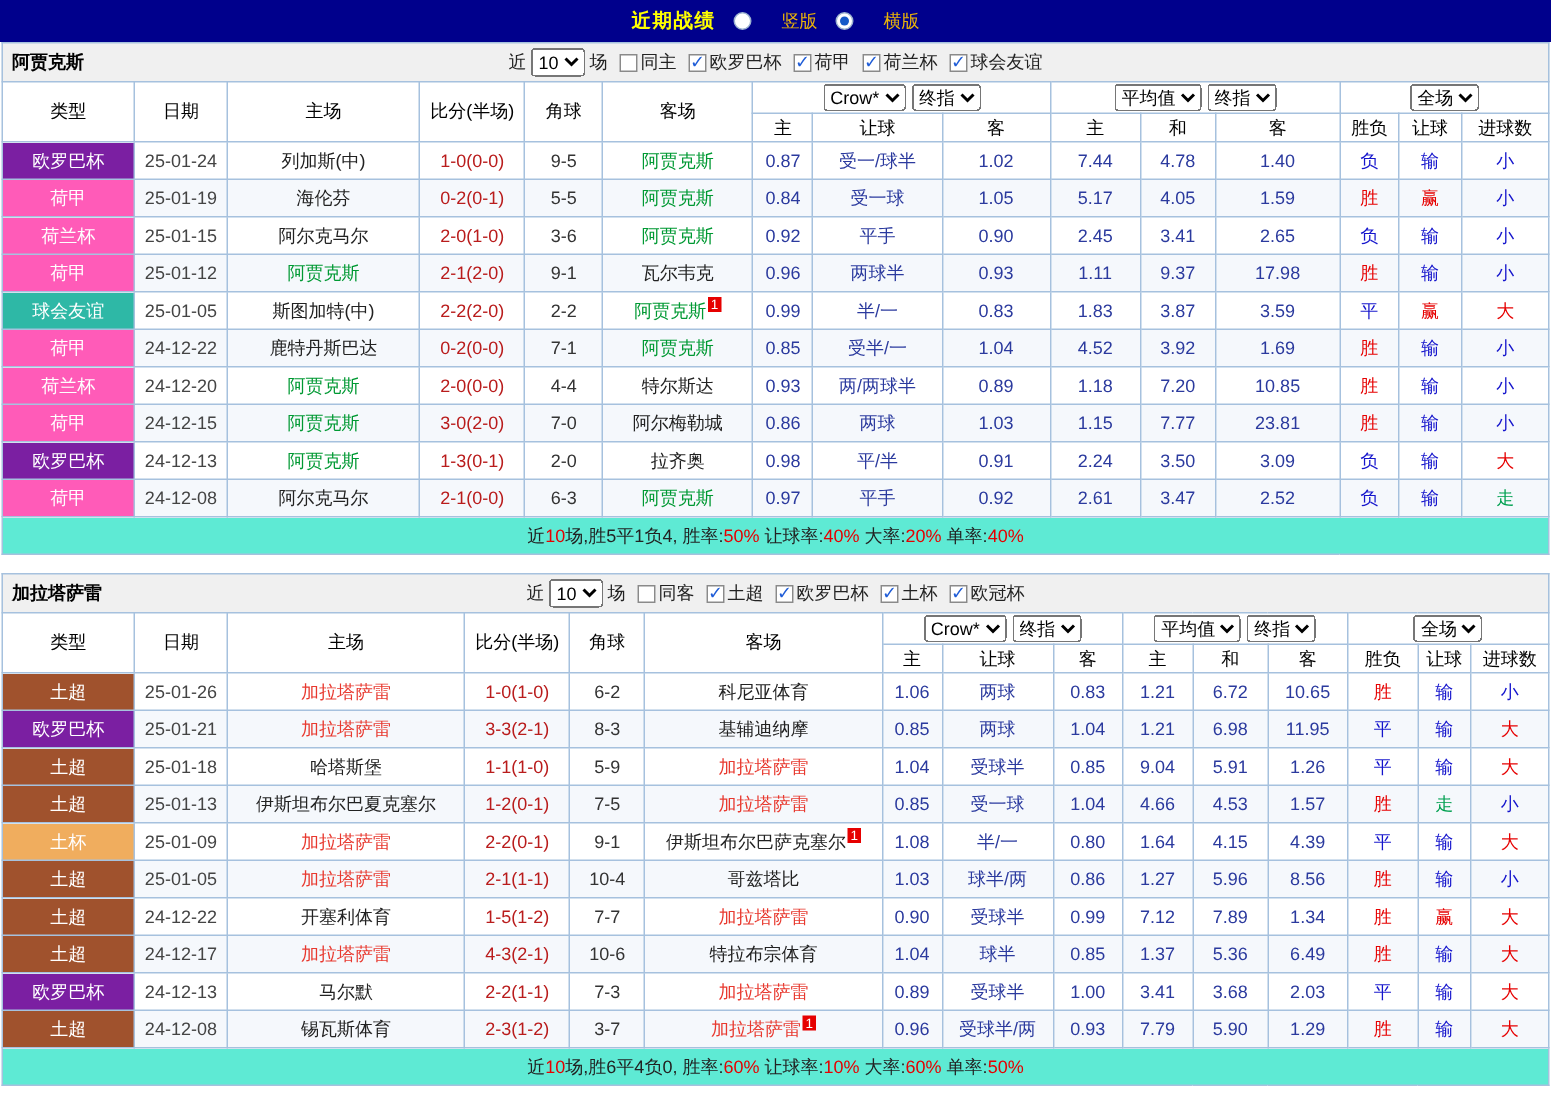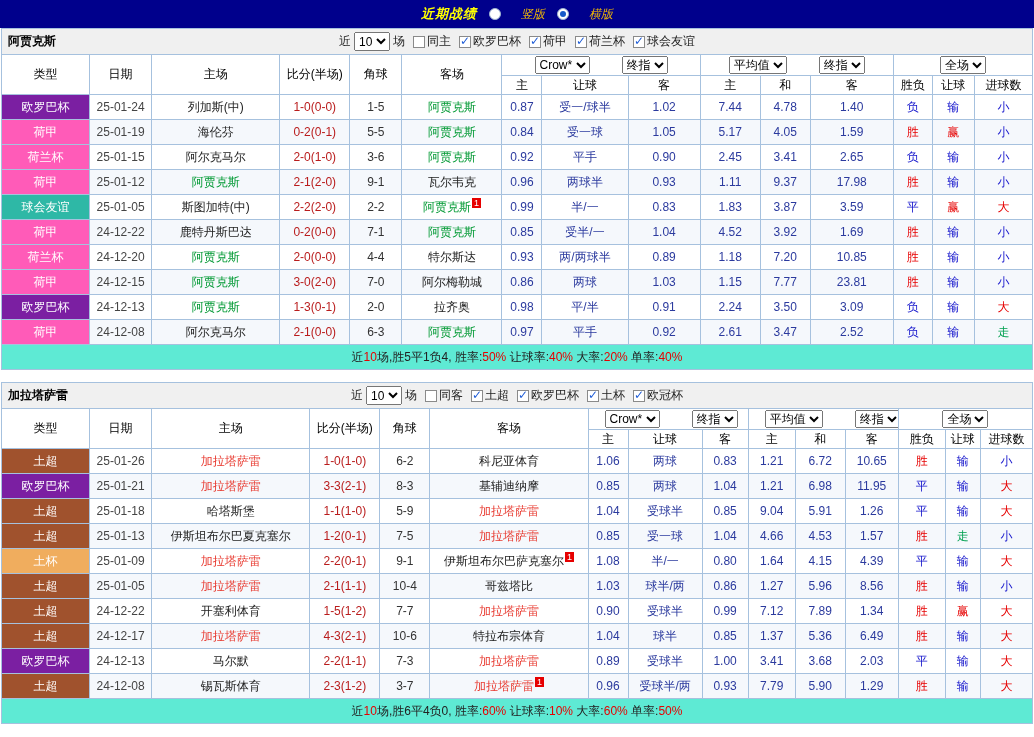--- a/index.html
+++ b/index.html
@@ -7,21 +7,21 @@
   body {
     width:1034px; background:#fff; color:#222;
     font-family:"Liberation Sans","DejaVu Sans",sans-serif;
     font-size:12px;
   }
   .page { width:1034px; }
 
   
   .topbar {
     height:28px; background:#00008c; display:flex;
-    align-items:center; justify-content:center; gap:12px;font-style:italic;
+    align-items:center; justify-content:center; gap:12px;
   }
   .topbar .title { color:#ffff00; font-weight:bold; font-size:13px; letter-spacing:1px; }
   .radio-label { color:#eab308; display:inline-flex; align-items:center; gap:20px; cursor:pointer; }
   .radio {
     width:12px; height:12px; border-radius:50%; background:#fff;
     border:1px solid #9db3d0; display:inline-block; position:relative;
   }
   .radio.checked::after {
     content:""; position:absolute; left:2px; top:2px; width:6px; height:6px;
     border-radius:50%; background:#1659c8;
@@ -49,21 +49,21 @@
   
   table {
     width:1032px; margin:0 1px; border-collapse:collapse; table-layout:fixed;
   }
   th, td {
     border:1px solid #a6c1de; text-align:center; padding:0 2px;
     overflow:hidden; white-space:nowrap; height:25px;
   }
   thead th { font-weight:normal; background:#fff; height:19px; color:#000; }
   thead th.group { padding:1px 0; }
-  thead select { height:18px; font-size:12px; font-family:inherit; margin:0 16px; max-width:72px; }
+  thead select { height:18px; font-size:12px; font-family:inherit; margin:0 2px; max-width:72px; }
   tbody tr.alt td { background:#f5f8fc; }
 
   td.col-date  { color:#444; }
   td.col-team  { color:#222; cursor:pointer; }
   td.col-score { color:#b91c1c; cursor:pointer; }
   td.col-corner{ color:#333; }
   td.col-num   { color:#2b3a9e; }
   td.col-type  { color:#fff; }
 
   td.bg-europa { background:#7b1fa2 !important; }
@@ -185,21 +185,21 @@
           <th>让球</th>
           <th>进球数</th>
         </tr>
       </thead>
       <tbody>
           <tr>
             <td class="col-type bg-europa">欧罗巴杯</td>
             <td class="col-date">25-01-24</td>
             <td class="col-team">列加斯(中)</td>
             <td class="col-score">1-0(0-0)</td>
-            <td class="col-corner">1-5</td>
+            <td class="col-corner">9-5</td>
             <td class="col-team tm-green">阿贾克斯</td>
             <td class="col-num">0.87</td>
             <td class="col-num">受一/球半</td>
             <td class="col-num">1.02</td>
             <td class="col-num">7.44</td>
             <td class="col-num">4.78</td>
             <td class="col-num">1.40</td>
             <td class="col-res c-blue">负</td>
             <td class="col-res c-blue">输</td>
             <td class="col-res c-blue">小</td>

